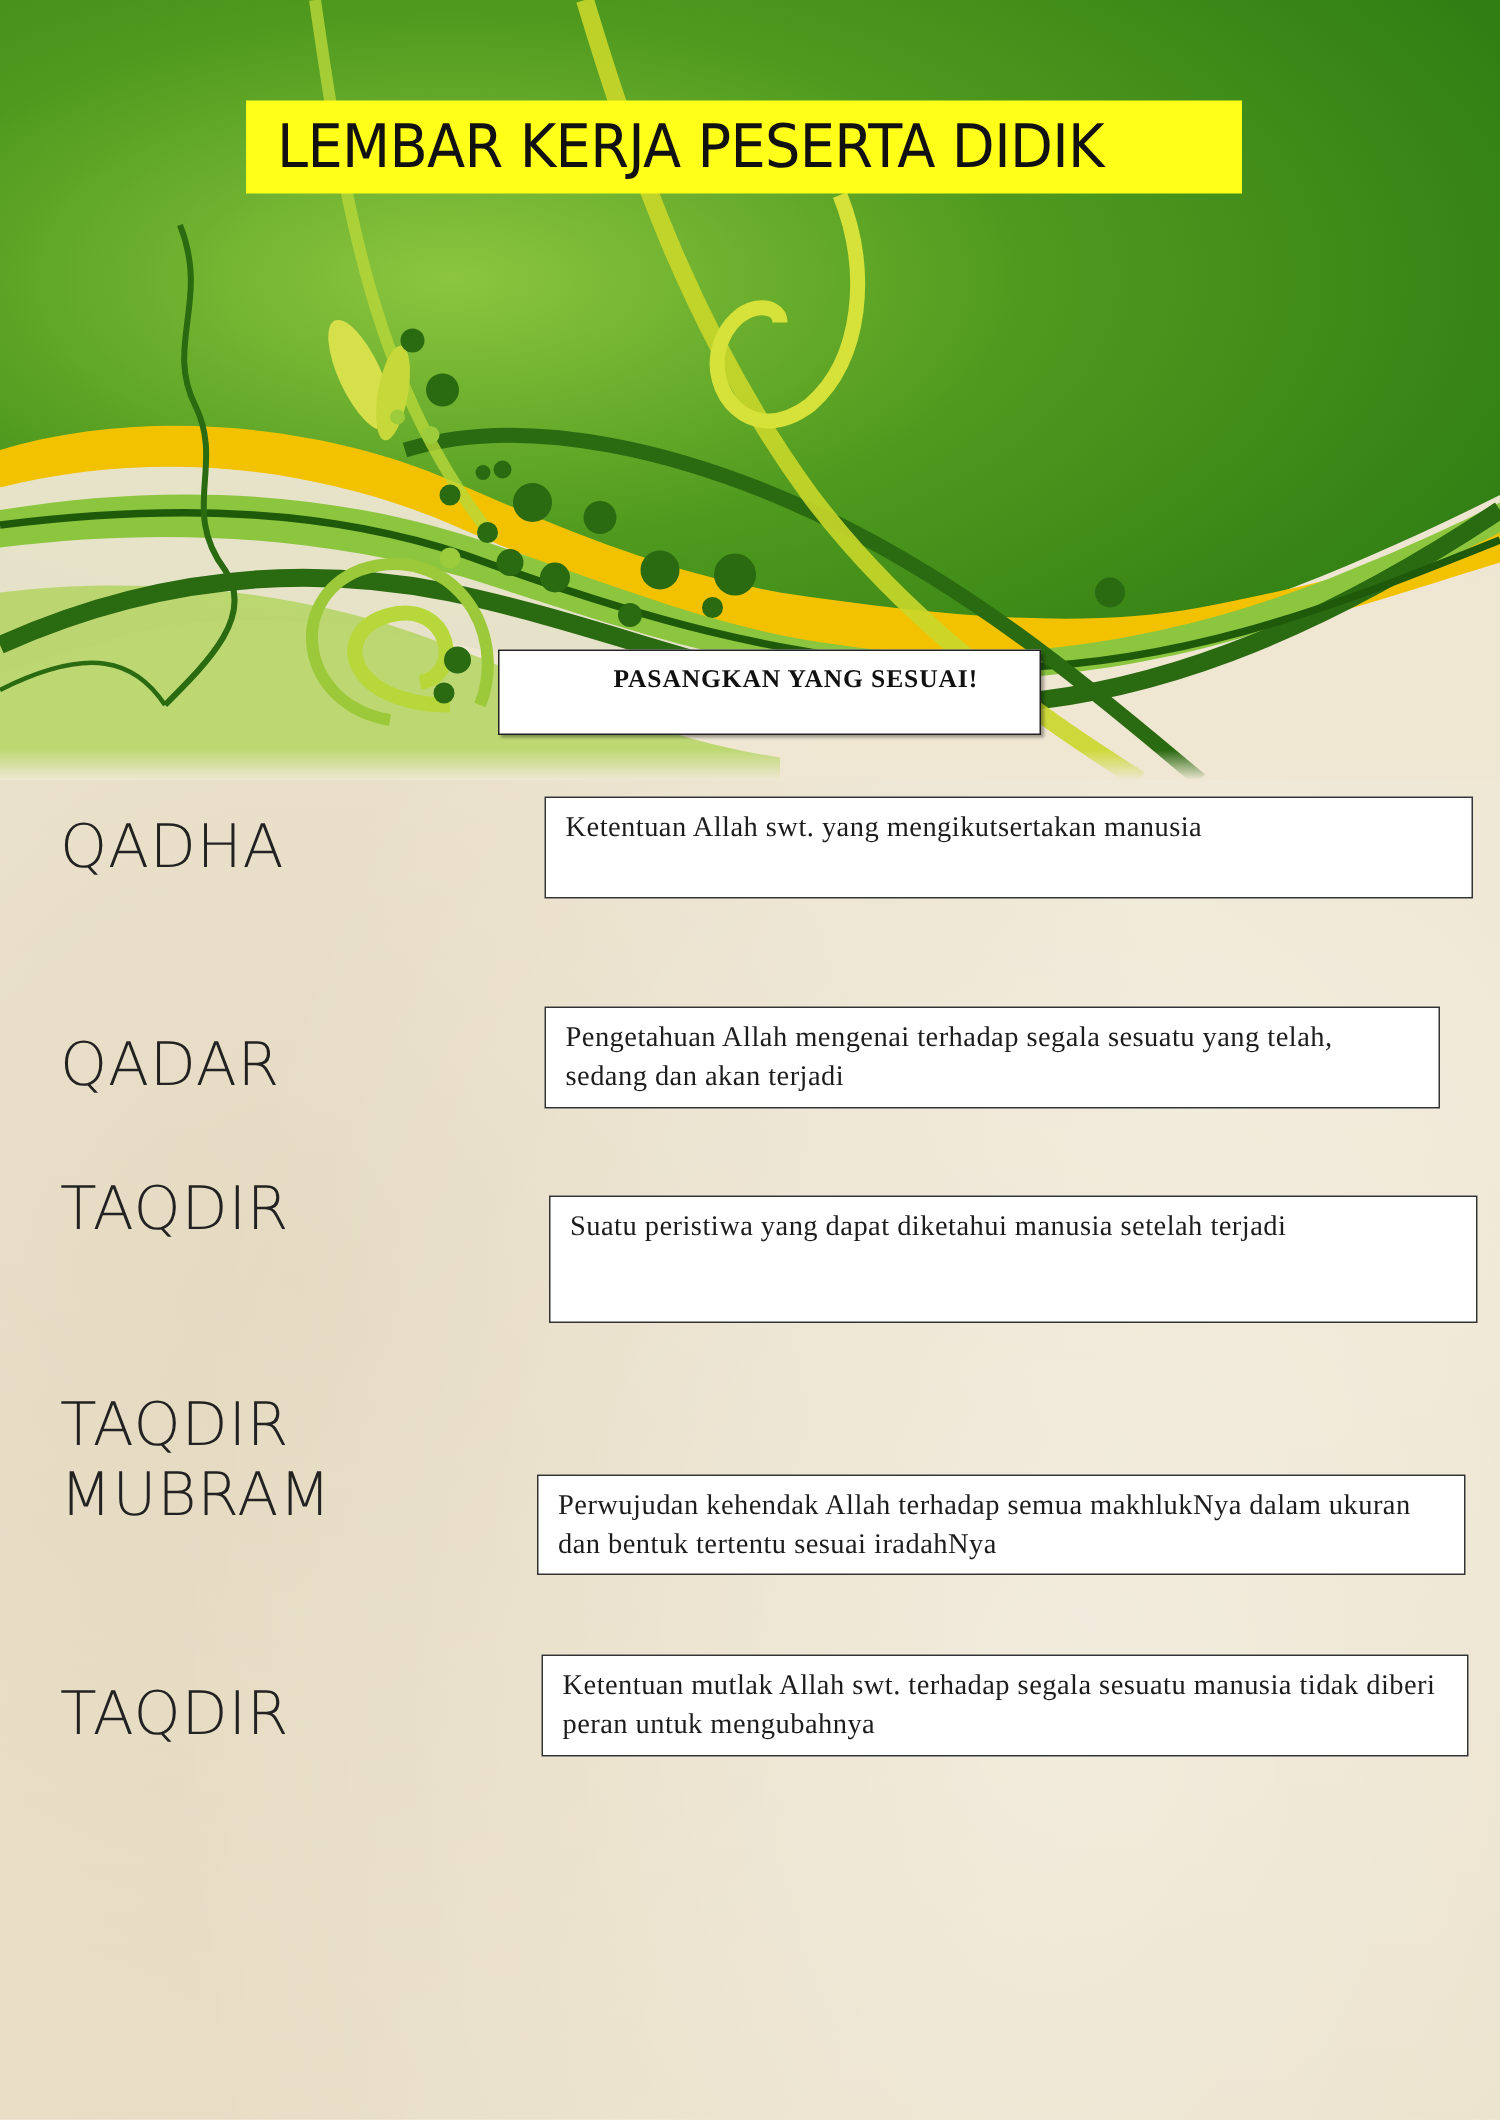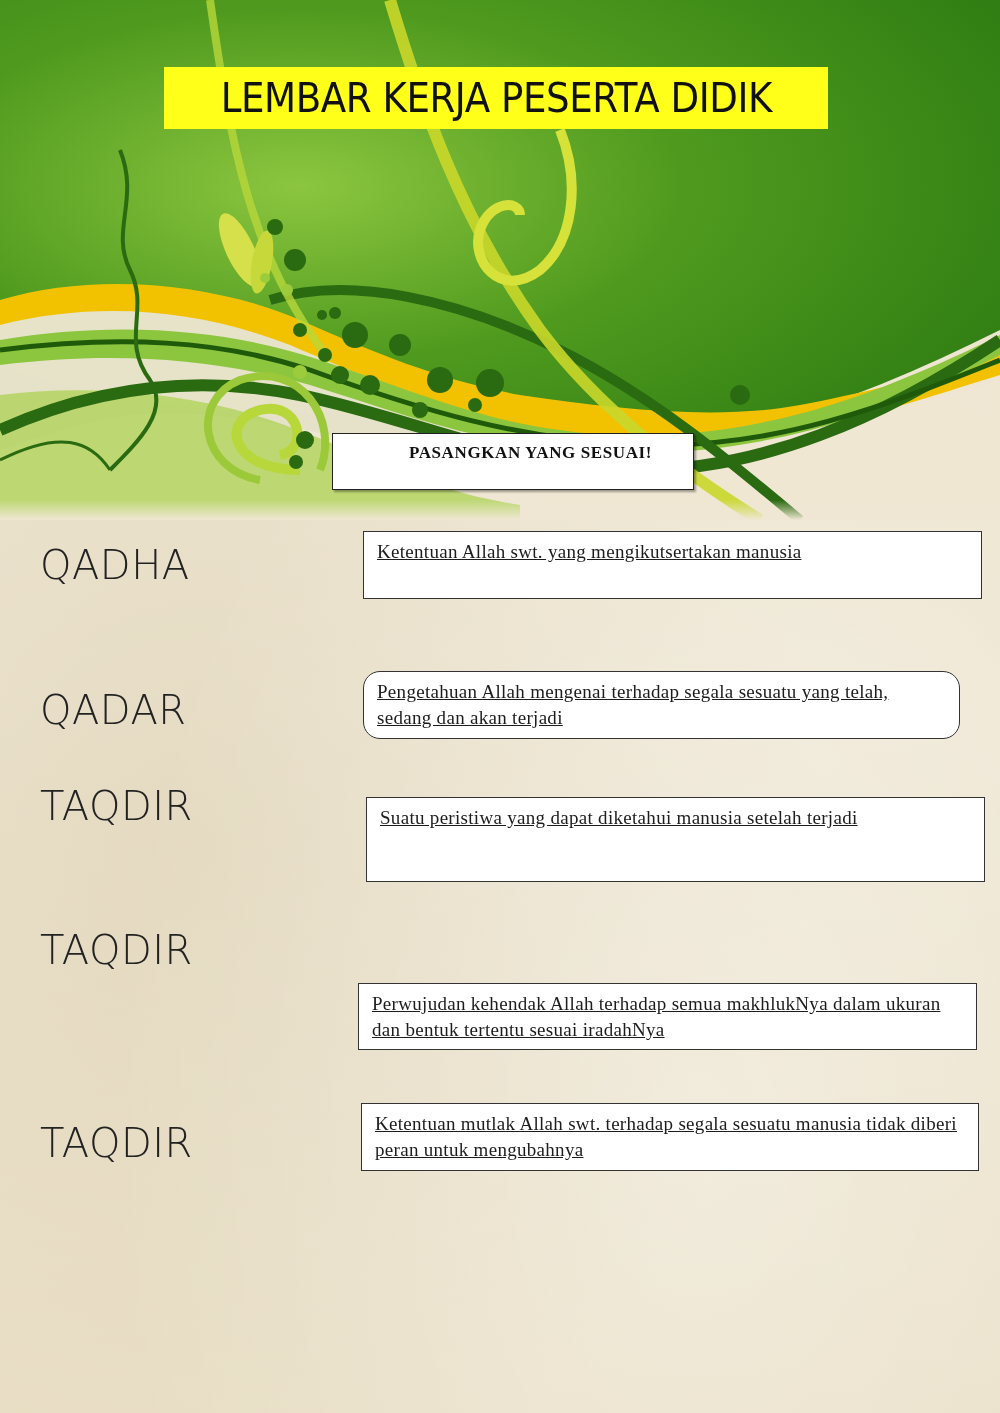--- a/index.html
+++ b/index.html
@@ -15,21 +15,21 @@
       radial-gradient(ellipse at 20% 60%, rgba(210,195,160,0.35), rgba(210,195,160,0) 55%),
       linear-gradient(180deg, #ece3cc 0%, #efe7d4 50%, #e9dfc6 100%);
   }
   .banner {
     position: absolute; left: 0; top: 0; width: 1000px; height: 520px; overflow: hidden;
   }
   .banner svg { position: absolute; left: 0; top: 0; }
   .title-box {
     position: absolute; left: 164px; top: 67px; width: 664px; height: 62px;
     background: #ffff1a;
-    display: flex; align-items: center; justify-content: center;
+    display: flex; align-items: center; 
   }
   .title-text {
     font-family: "DejaVu Sans", sans-serif; font-size: 40px; color: #111;
     letter-spacing: -0.5px; white-space: nowrap; transform: scaleX(0.93);
   }
   .instruction-box {
     position: absolute; left: 332px; top: 433px; width: 362px; height: 57px;
     background: #fff; border: 1.5px solid #222; box-shadow: 2px 2px 2px rgba(0,0,0,0.35);
     box-sizing: border-box;
   }
@@ -40,21 +40,21 @@
   .term {
     position: absolute; left: 40px; font-family: "DejaVu Sans", sans-serif;
     font-size: 40px; line-height: 47px; color: #222; letter-spacing: 0.5px;
     font-weight: 300;
   }
   .def-box {
     position: absolute; background: #fff; border: 1.5px solid #333; box-sizing: border-box;
     padding: 7px 12px 0 13px; font-size: 19px; line-height: 26px; color: #1c1c1c;
     letter-spacing: 0.3px;
   }
-  .def-text { display: block; text-decoration: underline; }
+  .def-text { display: block; }
 </style>
 </head>
 <body>
 
 <div class="paper"></div>
 
 <div class="banner">
   <svg width="1000" height="520" viewBox="0 0 1000 520">
     <defs>
       <radialGradient id="bgG" cx="30%" cy="40%" r="85%">
@@ -131,29 +131,30 @@
   <span>QADHA</span>
 </div>
 <div class="term" style="top:687px;">
   <span>QADAR</span>
 </div>
 <div class="term" style="top:783px;">
   <div>TAQDIR</div>
 </div>
 <div class="term" style="top:927px;">
   <div>TAQDIR</div>
+  <div>MUBRAM</div>
 </div>
 <div class="term" style="top:1120px;">
   <span>TAQDIR</span>
 </div>
 
 <div class="def-box" style="left:363px; top:531px; width:619px; height:68px;">
   <span class="def-text">Ketentuan Allah swt. yang mengikutsertakan manusia</span>
 </div>
-<div class="def-box" style="left:363px; top:671px; width:597px; height:68px;border-radius:17px;">
+<div class="def-box" style="left:363px; top:671px; width:597px; height:68px;">
   <span class="def-text">Pengetahuan Allah mengenai terhadap segala sesuatu yang telah, sedang dan akan terjadi</span>
 </div>
 <div class="def-box" style="left:366px; top:797px; width:619px; height:85px;">
   <span class="def-text">Suatu peristiwa yang dapat diketahui manusia setelah terjadi</span>
 </div>
 <div class="def-box" style="left:358px; top:947px; width:619px; height:67px;margin-top:36px;">
   <span class="def-text">Perwujudan kehendak Allah terhadap semua makhlukNya dalam ukuran dan bentuk tertentu sesuai iradahNya</span>
 </div>
 <div class="def-box" style="left:361px; top:1103px; width:618px; height:68px;">
   <span class="def-text">Ketentuan mutlak Allah swt. terhadap segala sesuatu manusia tidak diberi peran untuk mengubahnya</span>

